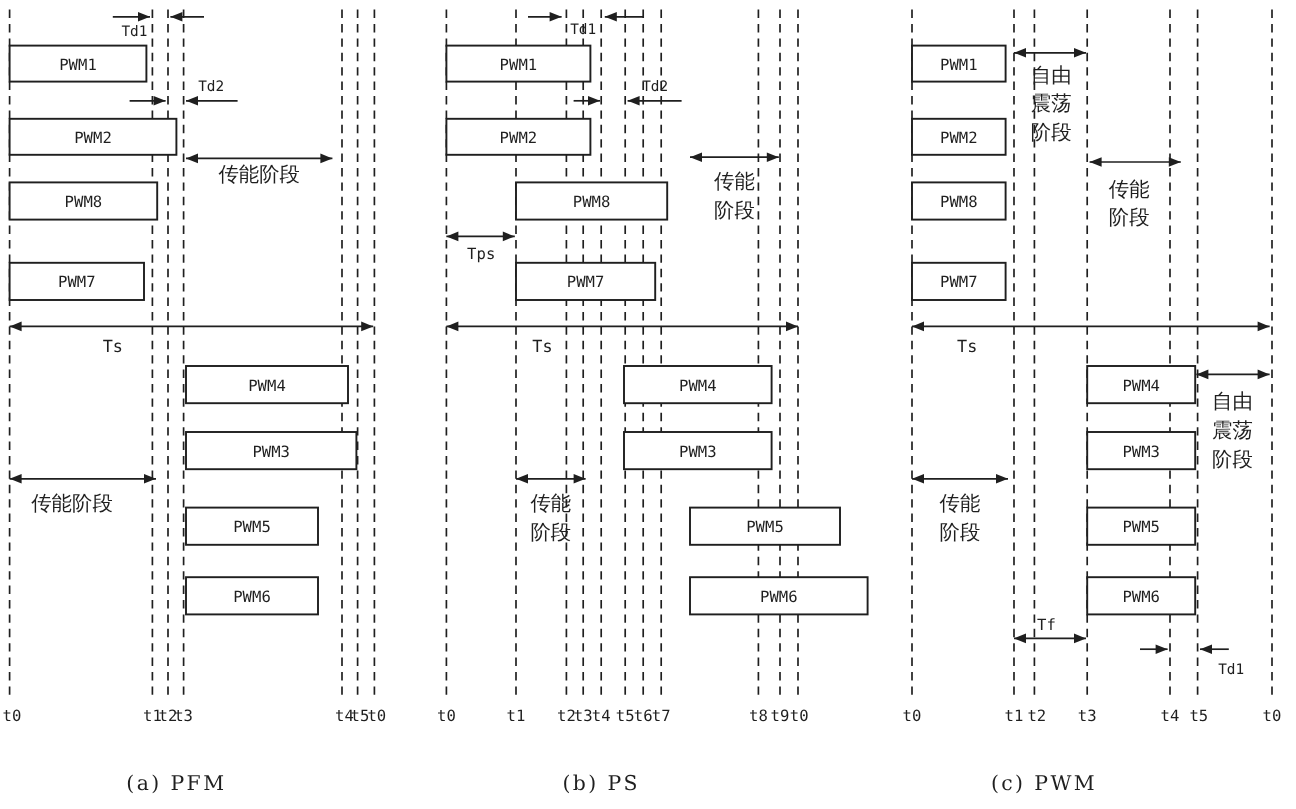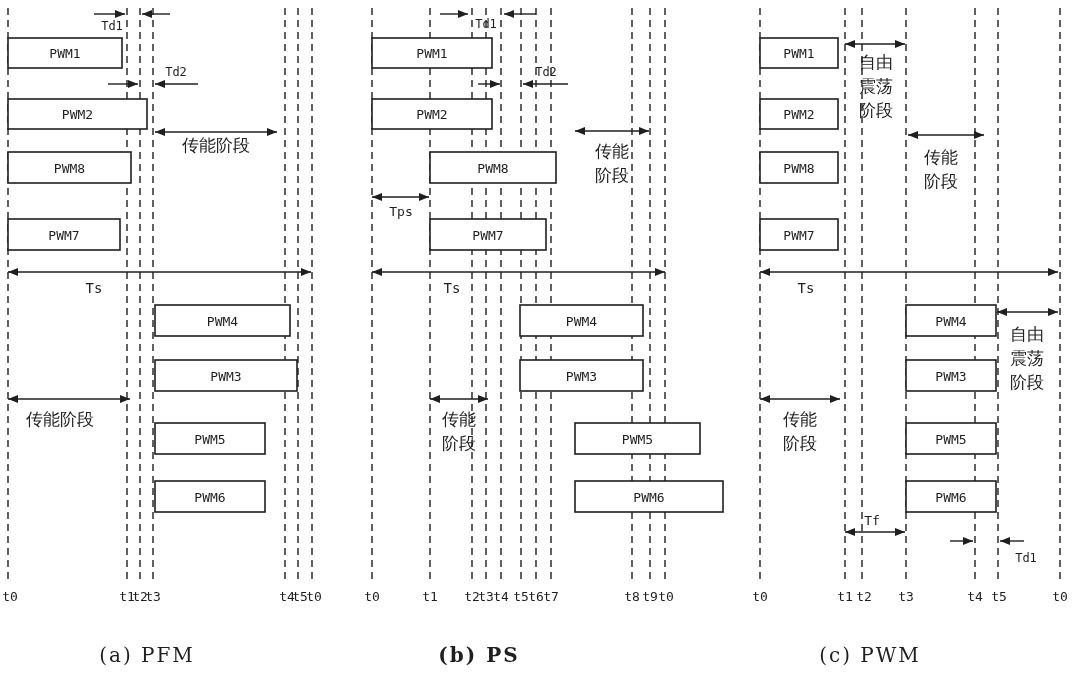--- a/index.html
+++ b/index.html
@@ -19,27 +19,27 @@
     left: 0;
     top: 0;
     width: 1080px;
     height: 674px;
   }
   .caption {
     position: absolute;
     transform: translateX(-50%);
     top: 643px;
     font-family: "DejaVu Serif", serif;
-    font-size: 20px;
+    font-size: 17px;
     letter-spacing: 2px;
     color: #1f1f1f;
     white-space: nowrap;
   }
   .cap-a { left: 147px; }
-  .cap-b { left: 479px; font-weight: bold; }
+  .cap-b { left: 501px; }
   .cap-c { left: 870px; }
 </style>
 </head>
 <body>
 
 <div id="diagram"><svg viewBox="0 0 1080 674" width="1080" height="674">
       <rect x="0" y="0" width="1080" height="674" fill="#ffffff"></rect>
       <g>
         <line x1="8" y1="8" x2="8" y2="580" stroke="#1f1f1f" stroke-width="1.4" stroke-dasharray="7 5"></line>
         <line x1="127" y1="8" x2="127" y2="580" stroke="#1f1f1f" stroke-width="1.4" stroke-dasharray="7 5"></line>

